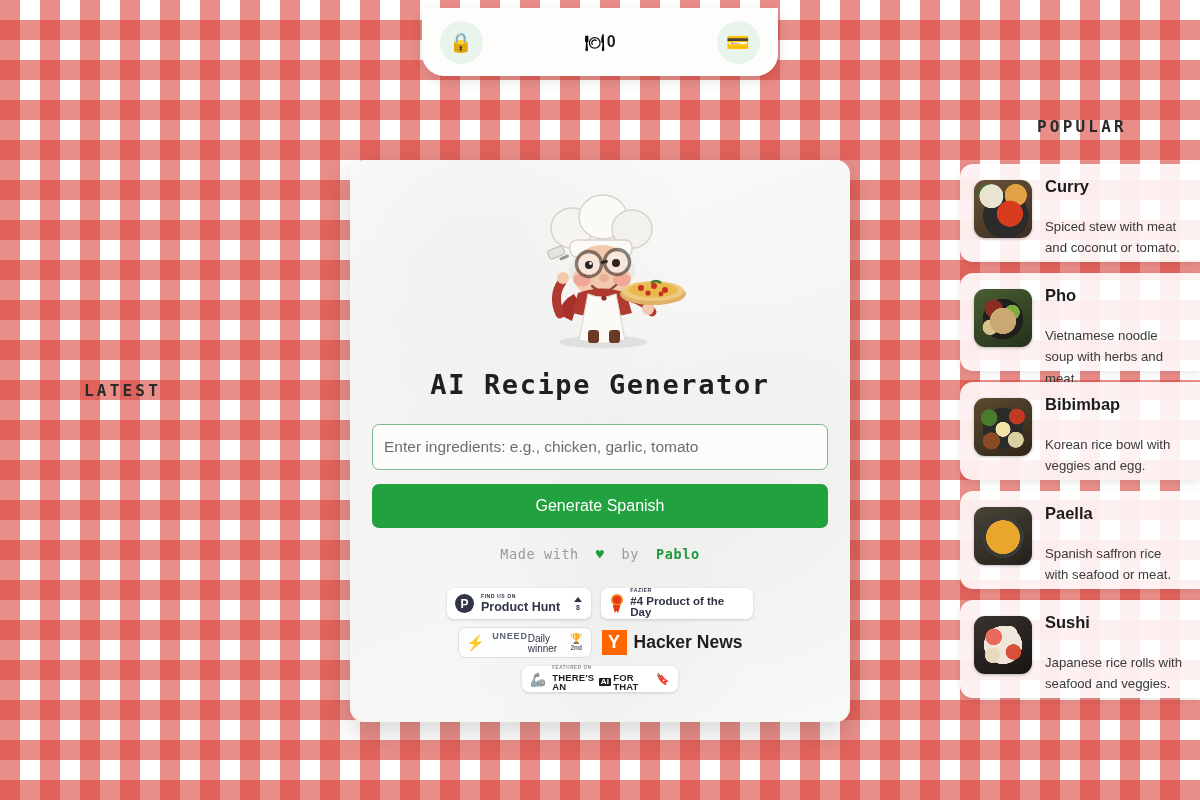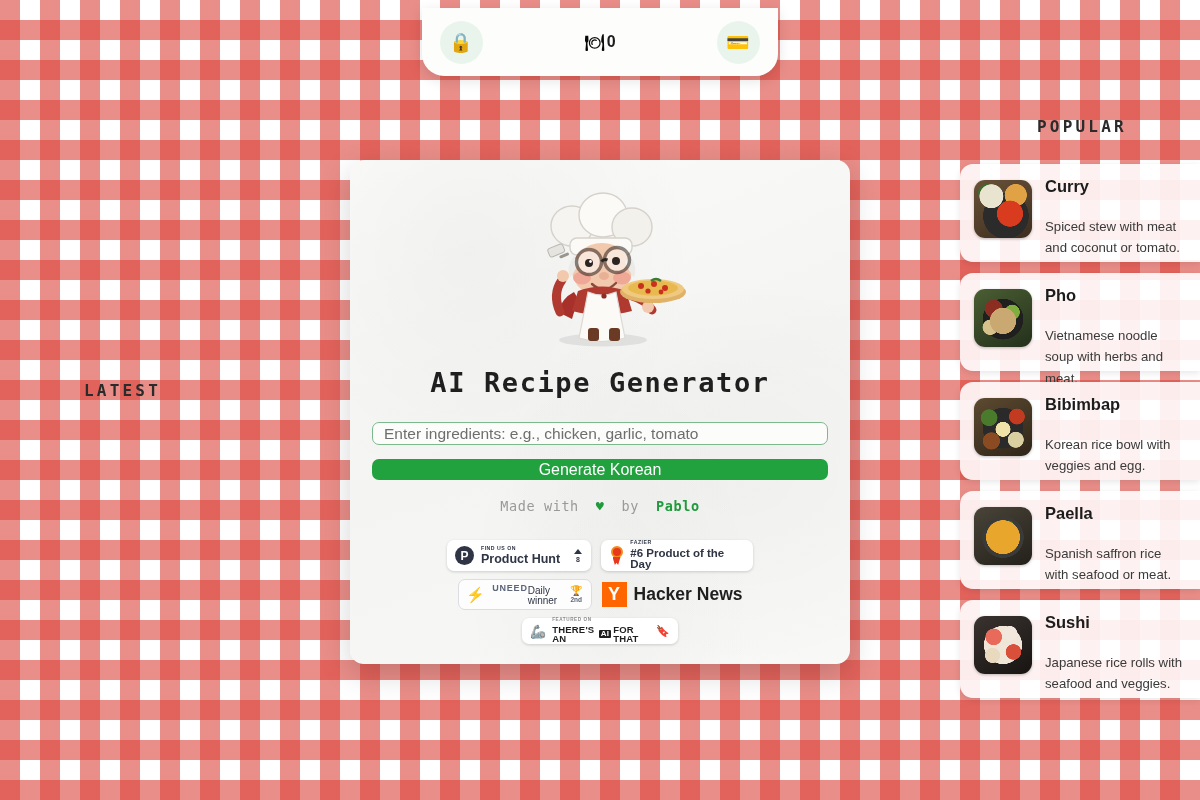--- a/index.html
+++ b/index.html
@@ -73,21 +73,21 @@
   }
   #latest-label { left: 84px; top: 381px; }
   #popular-label { left: 1037px; top: 117px; }
 
   
   .main-card {
     position: absolute;
     left: 350px;
     top: 160px;
     width: 500px;
-    height: 504px;
+    height: 562px;
     border-radius: 14px;
     background:
       radial-gradient(ellipse at 24% 18%, rgba(0,0,0,0.030) 0%, rgba(0,0,0,0) 42%),
       radial-gradient(ellipse at 78% 62%, rgba(0,0,0,0.025) 0%, rgba(0,0,0,0) 45%),
       radial-gradient(ellipse at 52% 88%, rgba(0,0,0,0.022) 0%, rgba(0,0,0,0) 40%),
       linear-gradient(160deg, #fbfbfa 0%, #f4f4f2 50%, #f8f8f6 100%);
     box-shadow: 0 10px 30px rgba(0,0,0,0.17);
     padding: 24px 28px 20px;
     display: flex;
     flex-direction: column;
@@ -402,21 +402,21 @@
       <circle cx="140" cy="103" r="2.6" fill="#c9311e"></circle>
       <circle cx="153" cy="104" r="2.4" fill="#c9311e"></circle>
       <path d="M143 93 q5 -4 10 0" stroke="#3f7a33" stroke-width="2.4" fill="none"></path>
     </svg>
   </div>
 
   <h1 class="card-title">AI Recipe Generator</h1>
 
   <input class="ingredient-input" type="text" placeholder="Enter ingredients: e.g., chicken, garlic, tomato" style="">
 
-  <button class="generate-btn">Generate Korean</button>
+  <button class="generate-btn">Generate Spanish</button>
 
   <div class="made-with">
     <span>Made with</span>
     <span class="heart">♥</span>
     <span>by</span>
     <span class="author">Pablo</span>
   </div>
 
   <div class="badges">
 
@@ -430,21 +430,21 @@
         <span class="ph-votes">
           <span class="ph-caret"></span>
           <span class="ph-count">8</span>
         </span>
       </div>
 
       <div class="badge badge-fz">
         <span class="fz-medal"></span>
         <span class="fz-text">
           <span class="fz-kicker">FAZIER</span>
-          <span class="fz-name">#6 Product of the Day</span>
+          <span class="fz-name">#4 Product of the Day</span>
         </span>
       </div>
     </div>
 
     <div class="badge-row">
       <div class="badge badge-un">
         <span class="un-bolt">⚡</span>
         <span class="un-text">
           <span class="un-kicker">UNEED</span>
           <span class="un-name">Daily winner</span>

